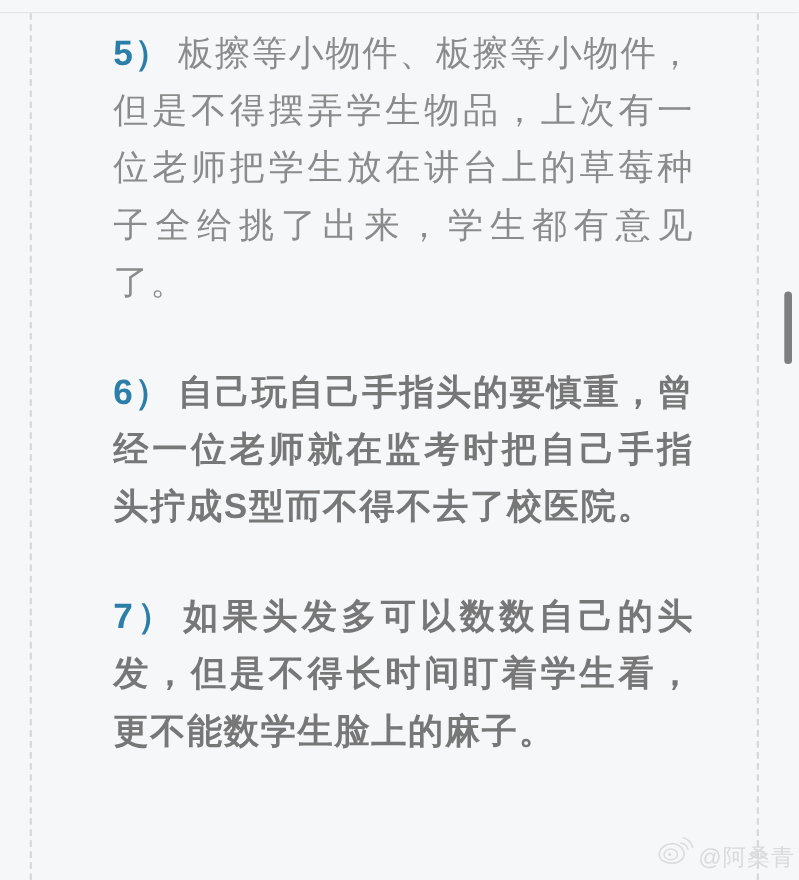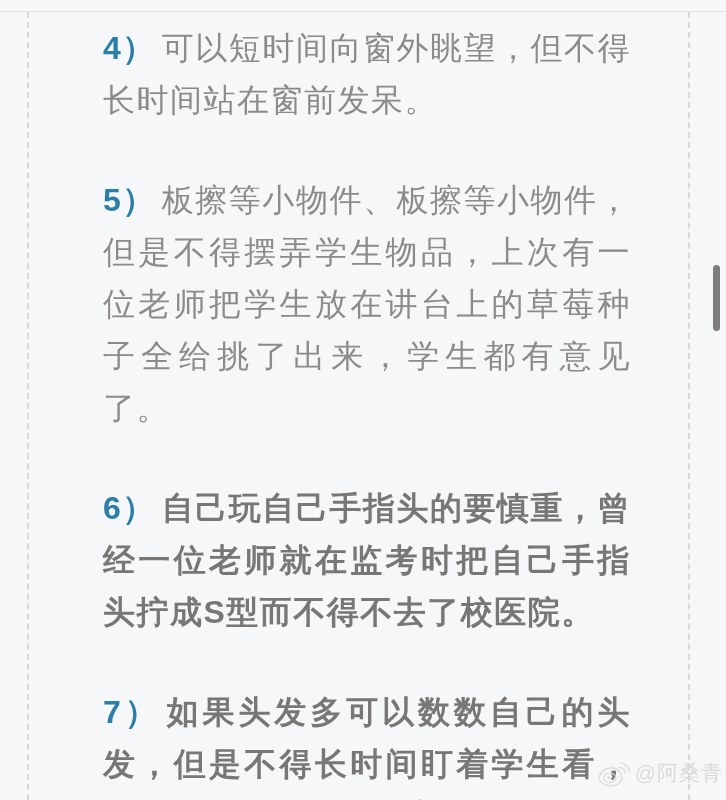--- a/index.html
+++ b/index.html
@@ -47,37 +47,36 @@
   .scroll-thumb {
     position: absolute;
     right: 6px; top: 265px;
     width: 7px; height: 66px;
     background: #7e7e7e;
     border-radius: 4px;
   }
   .watermark {
     position: absolute;
     right: 3px; bottom: 7px;
-    display: flex; align-items: flex-start;
+    display: flex; align-items: flex-end;
     color: #dadada;
     font-size: 21px;
     letter-spacing: 1px;
     user-select: none;
   }
   .watermark svg { margin-right: 4px; opacity: 0.9; }
 </style>
 </head>
 <body>
 
 <div class="top-line"></div>
 <div class="dash-line dash-left"></div>
 <div class="dash-line dash-right"></div>
 
 <div class="content">
-  <p class="rule"><span class="num">4）</span><span>可以短时间向窗外眺望，但不得长时间站在窗前发呆。</span></p>
   <p class="rule"><span class="num">5）</span><span>板擦等小物件、板擦等小物件，但是不得摆弄学生物品，上次有一位老师把学生放在讲台上的草莓种子全给挑了出来，学生都有意见了。</span></p>
   <p class="rule bold"><span class="num">6）</span><span>自己玩自己手指头的要慎重，曾经一位老师就在监考时把自己手指头拧成S型而不得不去了校医院。</span></p>
   <p class="rule bold"><span class="num">7）</span><span>如果头发多可以数数自己的头发，但是不得长时间盯着学生看，更不能数学生脸上的麻子。</span></p>
 </div>
 
 <div class="scroll-thumb"></div>
 
 <div class="watermark">
   <span>
     <svg width="34" height="29" viewBox="0 0 36 30" fill="none">

